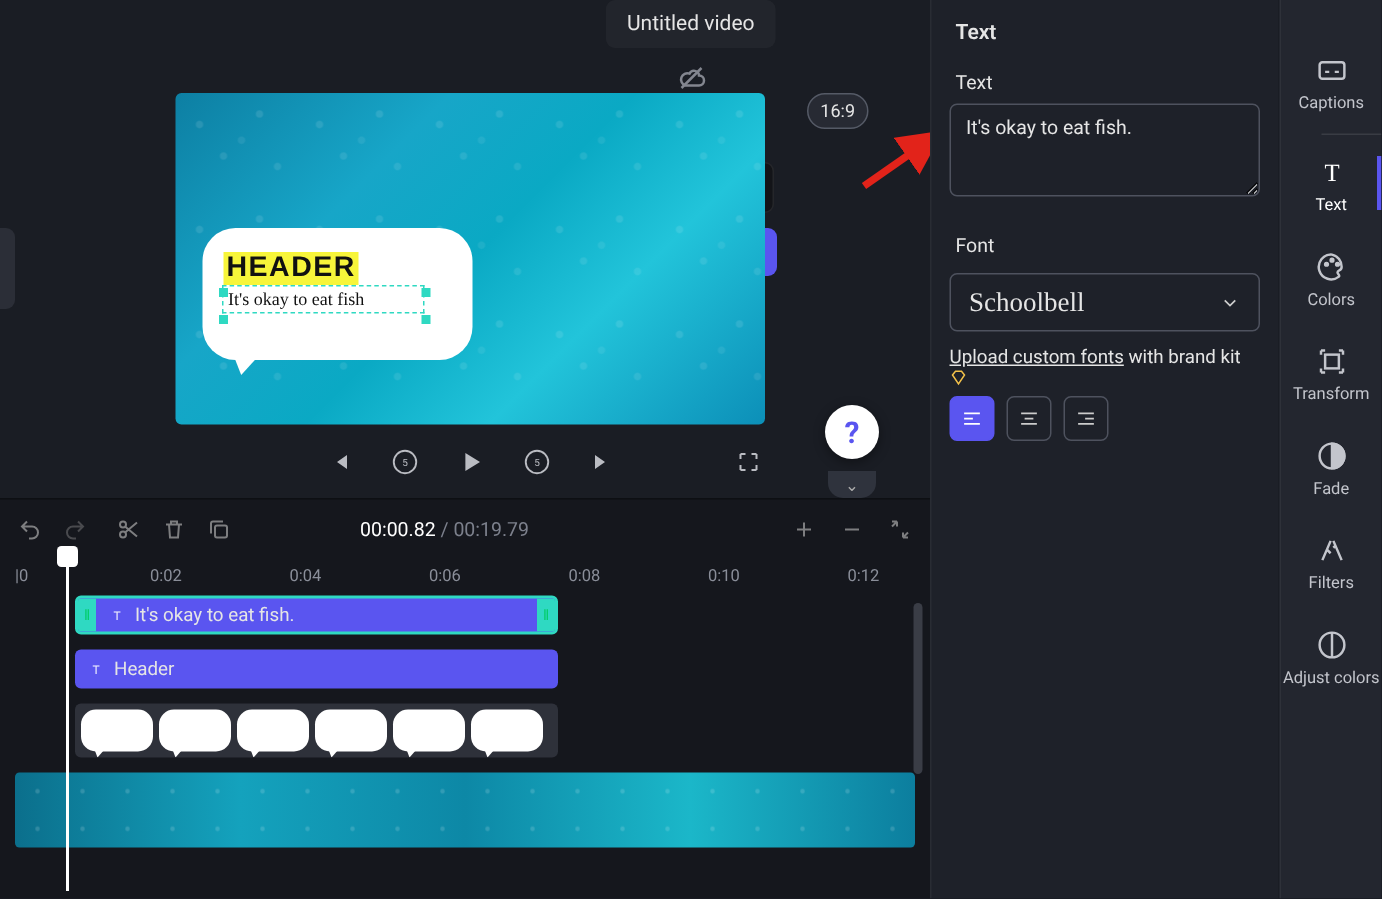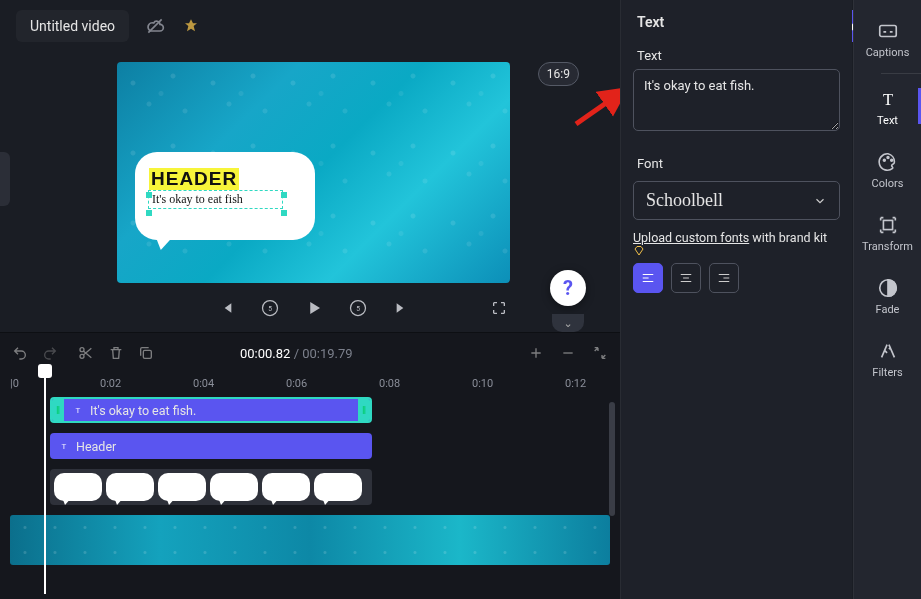--- a/index.html
+++ b/index.html
@@ -12,20 +12,21 @@
     position: relative;
     font-size: 13px;
   }
   
   .topbar {
     height: 52px;
     display: flex;
     align-items: center;
     padding: 0 16px;
     gap: 10px;
+    flex-direction: column;
   }
   .title-chip {
     background: rgba(255,255,255,0.04);
     padding: 8px 14px;
     border-radius: 6px;
     font-size: 14px;
   }
   .icon-btn {
     width: 32px; height: 32px;
     display: inline-flex; align-items: center; justify-content: center;
@@ -209,21 +210,21 @@
     pointer-events:none;
   }
   
   .toolrail {
     position: absolute;
     right: 0; top: 0; bottom: 0;
     width: 68px;
     background: #23262f;
     border-left: 1px solid rgba(255,255,255,0.05);
     display: flex; flex-direction: column; align-items: flex-end;
-    padding-top: 8px;
+    padding-top: 24px;
   }
   .tool {
     width: 100%; padding: 12px 0;
     display:flex; flex-direction:column; align-items:center; gap:4px;
     font-size: 11px; color:#c3c5cc; cursor:pointer;
   }
   .tool.active::before {
     content:""; position:absolute; right:0; width:3px; height:36px; background:#5a55f0;
   }
   .tool.active { color:#fff; position:relative; }
@@ -501,20 +502,27 @@
         <path d="M12 3a9 9 0 0 1 0 18z" fill="#c3c5cc"></path>
       </svg>
     <span>Fade</span>
   </div>
   <div class="tool">
     <svg width="22" height="22" viewBox="0 0 24 24" fill="none" stroke="#c3c5cc" stroke-width="1.8">
         <path d="M5 19l6-14M13 5l6 14M8 11l3 3M15 8l-2 2"></path>
       </svg>
     <span>Filters</span>
   </div>
+  <div class="tool">
+    <svg width="22" height="22" viewBox="0 0 24 24" fill="none" stroke="#c3c5cc" stroke-width="1.8">
+        <circle cx="12" cy="12" r="9"></circle>
+        <path d="M12 3v18"></path>
+      </svg>
+    <span style="text-align:center">Adjust colors</span>
+  </div>
 </div>
 
 <div class="timeline">
   <div class="tl-toolbar">
     <div class="grp">
       <span class="ic">
           <svg width="16" height="16" viewBox="0 0 24 24" fill="none" stroke="#aaa" stroke-width="2">
             <path d="M9 14l-5-5 5-5M4 9h10a6 6 0 0 1 0 12h-3"></path>
           </svg>
         </span>

